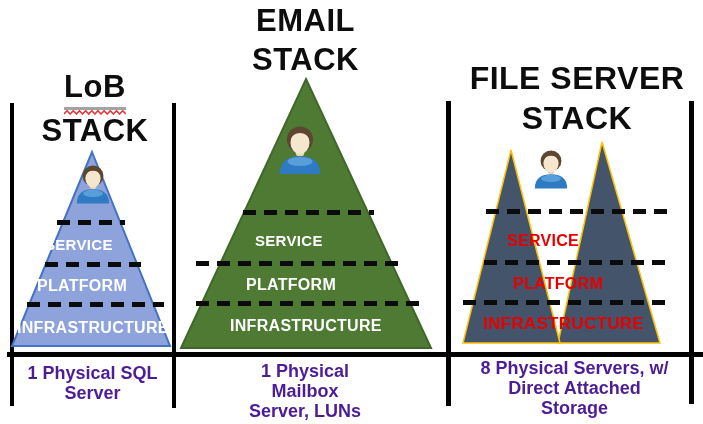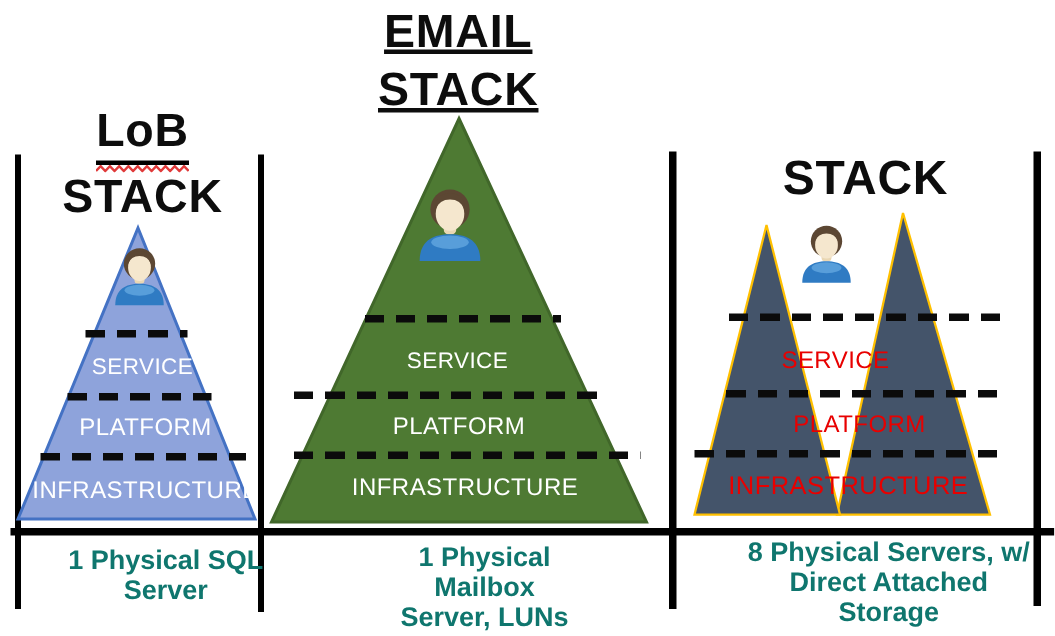--- a/index.html
+++ b/index.html
@@ -25,46 +25,46 @@
   .d12{left:45px;  top:262px; width:96px;}
   .d13{left:27px;  top:302px; width:137px;}
   .d21{left:243px; top:210px; width:131px;}
   .d22{left:196px; top:261px; width:202px;}
   .d23{left:196px; top:301px; width:231px;}
   .d31{left:486px; top:209px; width:182px;}
   .d32{left:484px; top:260px; width:187px;}
   .d33{left:463px; top:300px; width:206px;}
 
   
-  .layer { position:absolute; z-index:3; text-align:center; font-weight:normal; letter-spacing:.3px; }
+  .layer { position:absolute; z-index:3; font-weight:bold; letter-spacing:.3px; }
   .s1 .layer { color:#FFFFFF; }
   .s2 .layer { color:#FFFFFF; }
   .s3 .layer { color:#E80000; }
   .l11{left:45px;  top:236px; width:100px; font-size:15px;}
   .l12{left:37px;  top:277px; width:120px; font-size:16px;}
   .l13{left:17px;  top:319px; width:160px; font-size:16px;}
   .l21{left:255px; top:232px; width:100px; font-size:15px;}
   .l22{left:246px; top:276px; width:120px; font-size:16px;}
   .l23{left:230px; top:317px; width:160px; font-size:16px;}
   .l31{left:507px; top:232px; width:100px; font-size:16px;}
   .l32{left:513px; top:275px; width:120px; font-size:16px;}
   .l33{left:483px; top:314px; width:165px; font-size:17px;}
 
   
   .title { position:absolute; z-index:4; text-align:center; font-weight:bold;
     letter-spacing:.5px; color:#0d0d0d; }
   .t1 { left:15px;  top:66px; width:160px; font-size:31px; line-height:41px; }
-  .t2 { left:228px; top:1px;  width:155px; font-size:31px; line-height:39px;text-decoration:underline; }
+  .t2 { left:228px; top:1px;  width:155px; font-size:31px; line-height:39px; }
   .t3 { left:452px; top:58px; width:250px; font-size:32px; line-height:40px; }
-  .misspell { display:inline-block; position:relative; border-bottom:3px solid #000000; }
+  .misspell { display:inline-block; position:relative; border-bottom:3px solid #a3a3a3; }
   .squiggle { position:absolute; left:0; bottom:-8px; width:100%; height:5px; }
 
   
   .caption { position:absolute; z-index:4; text-align:center; font-weight:bold;
-    font-size:18px; line-height:20px; white-space:pre-line; color:#0f766e;padding-left:18px; }
+    font-size:18px; line-height:20px; white-space:pre-line; color:#4c1d95; }
   .c1 { left:15px;  top:363px; width:155px; }
   .c2 { left:225px; top:361px; width:160px;text-align:center; }
   .c3 { left:452px; top:358px; width:245px; }
 
   
   .person { position:absolute; z-index:3; }
   .i1 { left:74px;  top:160px; width:38px; height:47px; }
   .i2 { left:276px; top:124px; width:48px; height:50px; }
   .i3 { left:532px; top:145px; width:38px; height:47px; }
 </style>
@@ -130,21 +130,21 @@
       <rect x="16.5" y="20" width="7" height="7" rx="2.5" fill="#EAD7B3"></rect>
       <ellipse cx="20" cy="15.5" rx="8" ry="9.5" fill="#F5E7CE"></ellipse>
       <path d="M12,13 Q11,4.5 20,4 Q29,4.5 28,13 Q26,7.5 20,7.5 Q14,7.5 12,13 Z" fill="#5C4733"></path>
       <path d="M3,42 C3,31 10,27 20,27 C30,27 37,31 37,42 Z" fill="#2F7BC3"></path>
       <ellipse cx="20" cy="31.5" rx="10.5" ry="3.8" fill="#5FA5DE" opacity="0.85"></ellipse>
     </svg>
   </div>
 
   <div class="s3">
     <div class="title t3">
-      <br>
+      <span>FILE SERVER</span><br>
       <span>STACK</span>
     </div>
     <div class="dash d31"></div>
     <div class="dash d32"></div>
     <div class="dash d33"></div>
     <div class="layer l31">SERVICE</div>
     <div class="layer l32">PLATFORM</div>
     <div class="layer l33">INFRASTRUCTURE</div>
     <div class="caption c3">8 Physical Servers, w/
 Direct Attached

